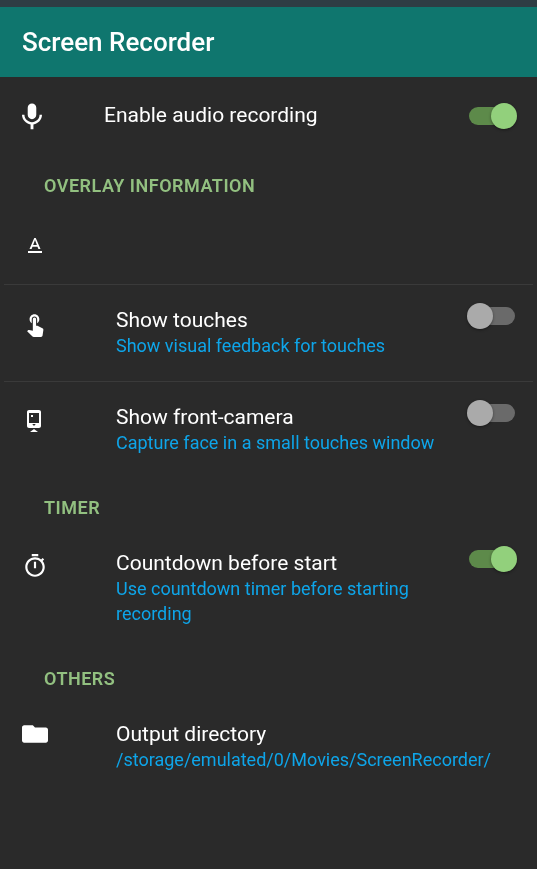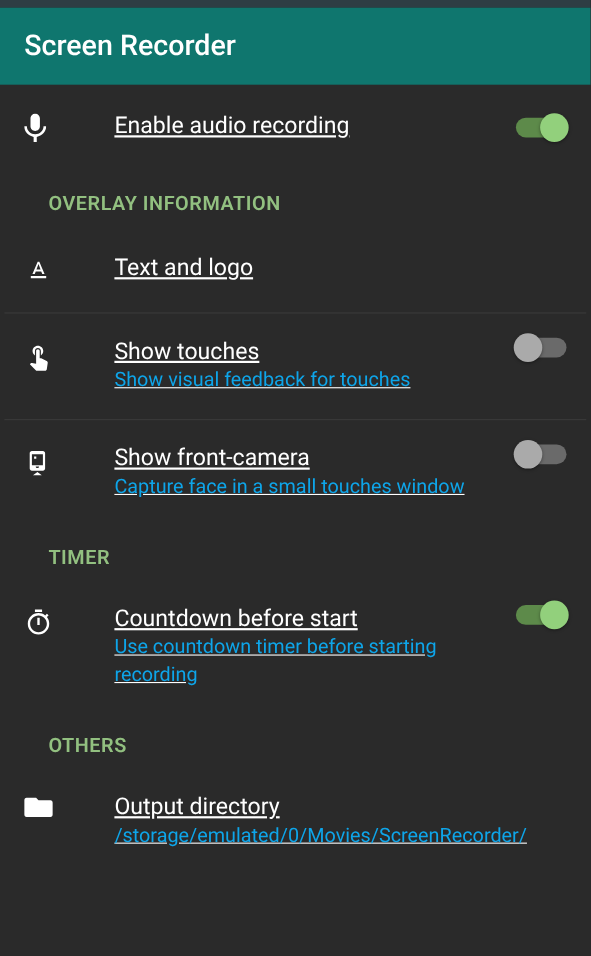--- a/index.html
+++ b/index.html
@@ -34,34 +34,34 @@
     .setting-item {
       display: flex;
       align-items: center;
       padding: 20px 22px;
       min-height: 78px;
     }
     .setting-item.multiline {
       align-items: flex-start;
       padding-top: 22px;
       padding-bottom: 22px;
+      gap: 12px;
     }
     .setting-icon {
       width: 44px;
       flex-shrink: 0;
       display: flex;
       align-items: center;
       justify-content: flex-start;
       padding-top: 2px;
     }
     .setting-text {
       flex: 1;
       padding-left: 38px;
       padding-right: 10px;
-      text-decoration: underline;
     }
     .setting-label {
       font-size: 21px;
       color: #ffffff;
       line-height: 1.3;
     }
     .setting-desc {
       font-size: 18px;
       color: #0ea5e9;
       margin-top: 0;
@@ -143,23 +143,20 @@
   </div>
 
   <div class="section-header">OVERLAY INFORMATION</div>
 
   <div class="setting-item">
     <div class="setting-icon">
       <svg width="26" height="24" viewBox="0 0 24 24">
         <path d="M5 17v2h14v-2H5zm4.5-4.2h5l.9 2.2h2.1L12.75 4h-1.5L6.5 15h2.1l.9-2.2zm2.5-6.82L13.87 11h-3.74L12 5.98z"></path>
       </svg>
     </div>
-    <div class="setting-text">
-      <div class="setting-label">Text and logo</div>
-    </div>
   </div>
 
   <div class="divider"></div>
 
   <div class="setting-item multiline">
     <div class="setting-icon">
       <svg width="26" height="30" viewBox="0 0 24 24">
         <path d="M9 11.24V7.5C9 6.12 10.12 5 11.5 5S14 6.12 14 7.5v3.74c1.21-.81 2-2.18 2-3.74C16 5.01 13.99 3 11.5 3S7 5.01 7 7.5c0 1.56.79 2.93 2 3.74zm9.84 4.63l-4.54-2.26c-.17-.07-.35-.11-.54-.11H13v-6c0-.83-.67-1.5-1.5-1.5S10 6.67 10 7.5v10.74l-3.43-.72c-.08-.01-.15-.03-.24-.03-.31 0-.59.13-.79.33l-.79.8 4.94 4.94c.27.27.65.44 1.06.44h6.79c.75 0 1.33-.55 1.44-1.28l.75-5.27c.01-.07.02-.14.02-.2 0-.62-.38-1.16-.91-1.38z"></path>
       </svg>
     </div>

